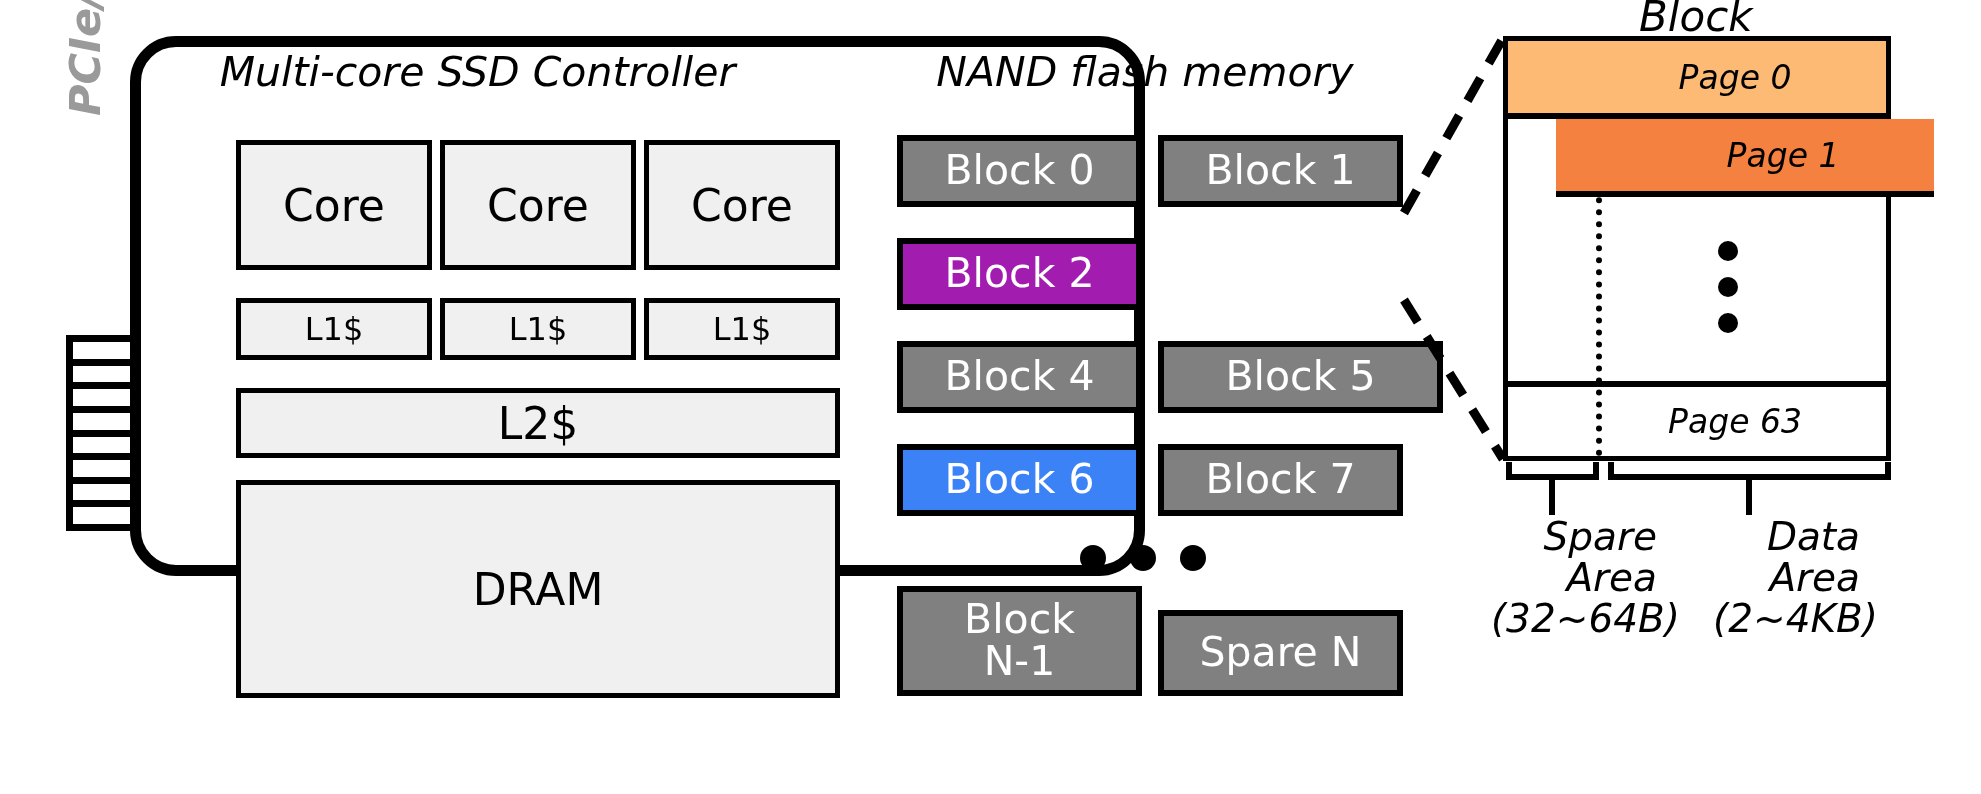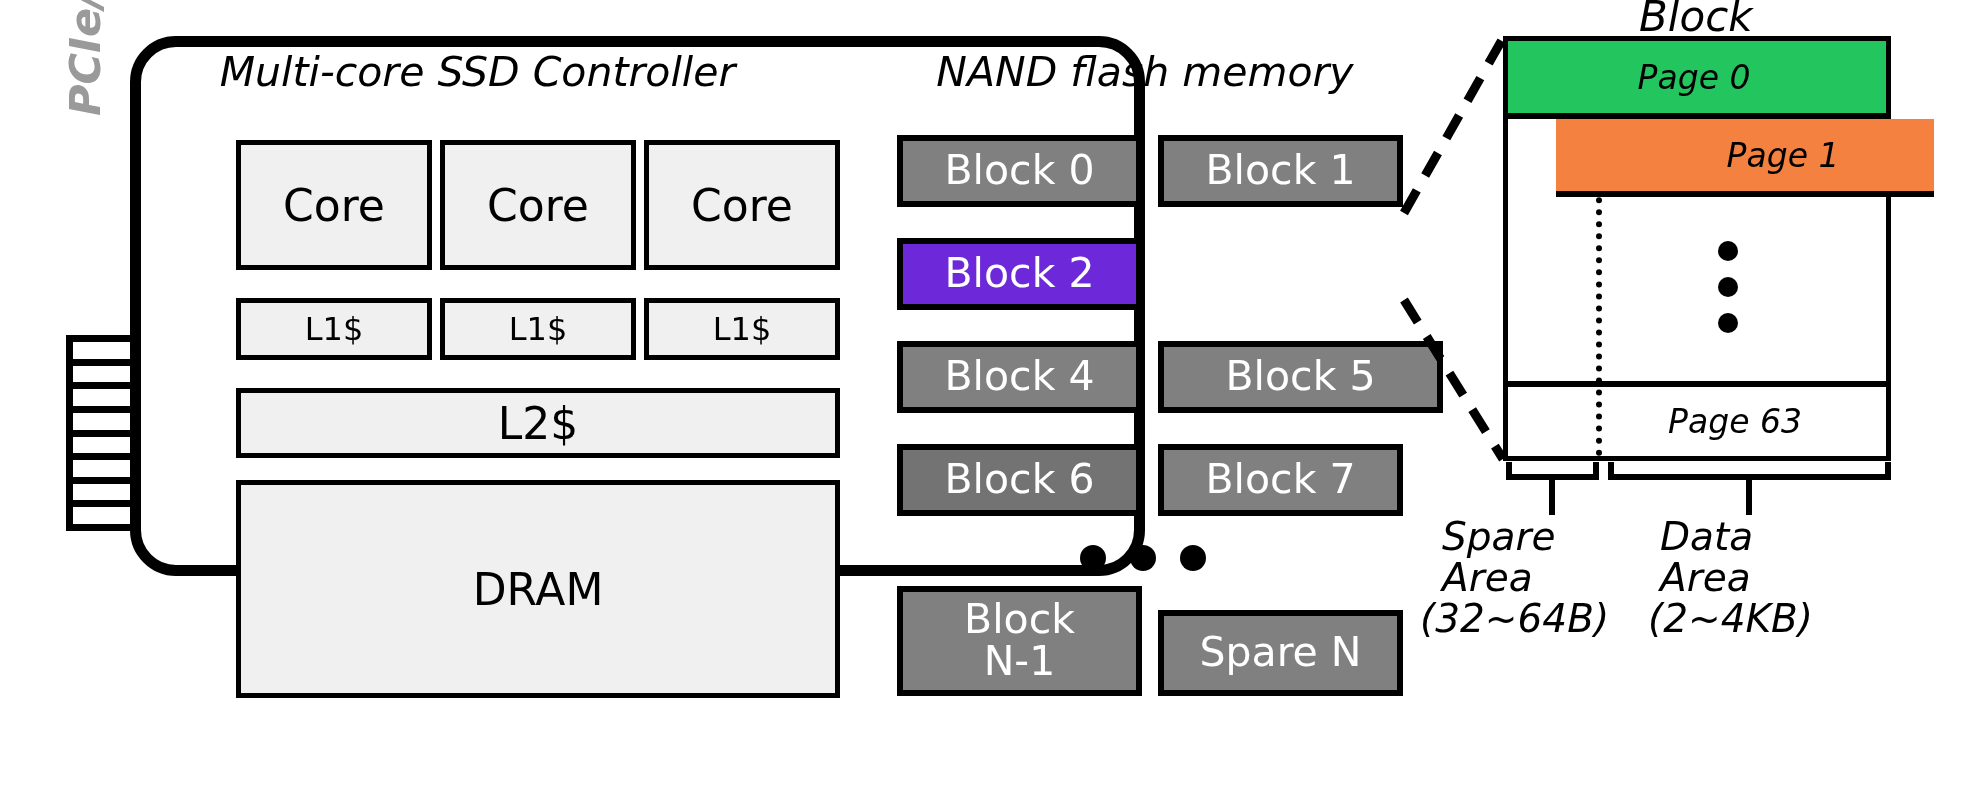--- a/index.html
+++ b/index.html
@@ -200,21 +200,21 @@
     position: absolute;
     width: 6px;
     background: #000;
   }
   .area-label {
     position: absolute;
     font-family: "DejaVu Sans", sans-serif;
     font-style: italic;
     font-size: 39px;
     color: #000;
-    text-align: left;
+    text-align: right;
     line-height: 1.06;
     white-space: pre-line;
   }
 
   
   .callouts {
     position: absolute;
     left: 0; top: 0;
     width: 1981px; height: 794px;
     pointer-events: none;
@@ -252,44 +252,44 @@
 
   <div class="ctl-box" style="left: 236px; top: 388px; width: 604px; height: 70px; background: rgb(240, 240, 240);">L2$</div>
 
   <div class="ctl-box" style="left: 236px; top: 480px; width: 604px; height: 218px; background: rgb(240, 240, 240);">DRAM</div>
 
   <div class="section-title" style="left:895px; top:48px; width:500px;">NAND flash memory</div>
 
   <div class="nand-block" style="left: 897px; top: 135px; width: 245px; height: 72px; color: rgb(255, 255, 255); background: rgb(128, 128, 128);">Block 0</div>
   <div class="nand-block" style="left: 1158px; top: 135px; width: 245px; height: 72px; color: rgb(255, 255, 255); background: rgb(128, 128, 128);">Block 1</div>
 
-  <div class="nand-block" style="left: 897px; top: 238px; width: 245px; height: 72px; color: rgb(255, 255, 255); background: #6d28d9;">Block 2</div>
+  <div class="nand-block" style="left: 897px; top: 238px; width: 245px; height: 72px; color: rgb(255, 255, 255); background: #a21caf;">Block 2</div>
 
   <div class="nand-block" style="left: 897px; top: 341px; width: 245px; height: 72px; color: rgb(255, 255, 255); background: rgb(128, 128, 128);">Block 4</div>
   <div class="nand-block" style="left: 1158px; top: 341px; width: 285px; height: 72px; color: rgb(255, 255, 255); background: rgb(128, 128, 128);">Block 5</div>
 
-  <div class="nand-block" style="left: 897px; top: 444px; width: 245px; height: 72px; color: rgb(255, 255, 255); background: #737373;">Block 6</div>
+  <div class="nand-block" style="left: 897px; top: 444px; width: 245px; height: 72px; color: rgb(255, 255, 255); background: #3b82f6;">Block 6</div>
   <div class="nand-block" style="left: 1158px; top: 444px; width: 245px; height: 72px; color: rgb(255, 255, 255); background: rgb(128, 128, 128);">Block 7</div>
 
   <div class="dots-row" style="left:1080px; top:545px;">
     <span class="dot"></span>
     <span class="dot"></span>
     <span class="dot"></span>
   </div>
 
   <div class="nand-block" style="left: 897px; top: 586px; width: 245px; height: 110px; color: rgb(255, 255, 255); background: rgb(128, 128, 128);">Block
 N-1</div>
   <div class="nand-block" style="left: 1158px; top: 610px; width: 245px; height: 86px; color: rgb(255, 255, 255); background: rgb(128, 128, 128);">Spare N</div>
 
   <div class="block-title" style="left:1639px; top:-8px;">Block</div>
 
   <div class="block-frame">
     <div class="vdotted"></div>
 
-    <div class="page-row filled" style="top: 0px; height: 78px; border-bottom: 6px solid rgb(0, 0, 0); background: #22c55e; justify-content: center;">
+    <div class="page-row filled" style="top: 0px; height: 78px; border-bottom: 6px solid rgb(0, 0, 0); background: #fdba74;">
       <span class="ptxt">Page 0</span>
     </div>
 
     <div class="page-row filled" style="top: 78px; height: 78px; border-bottom: 6px solid rgb(0, 0, 0); background: rgb(244, 129, 63); margin-left: 48px;">
       <span class="ptxt">Page 1</span>
     </div>
 
     <div class="page-row" style="top:156px; height:190px; border-bottom:6px solid #000;">
       <span class="ptxt"></span>
     </div>

